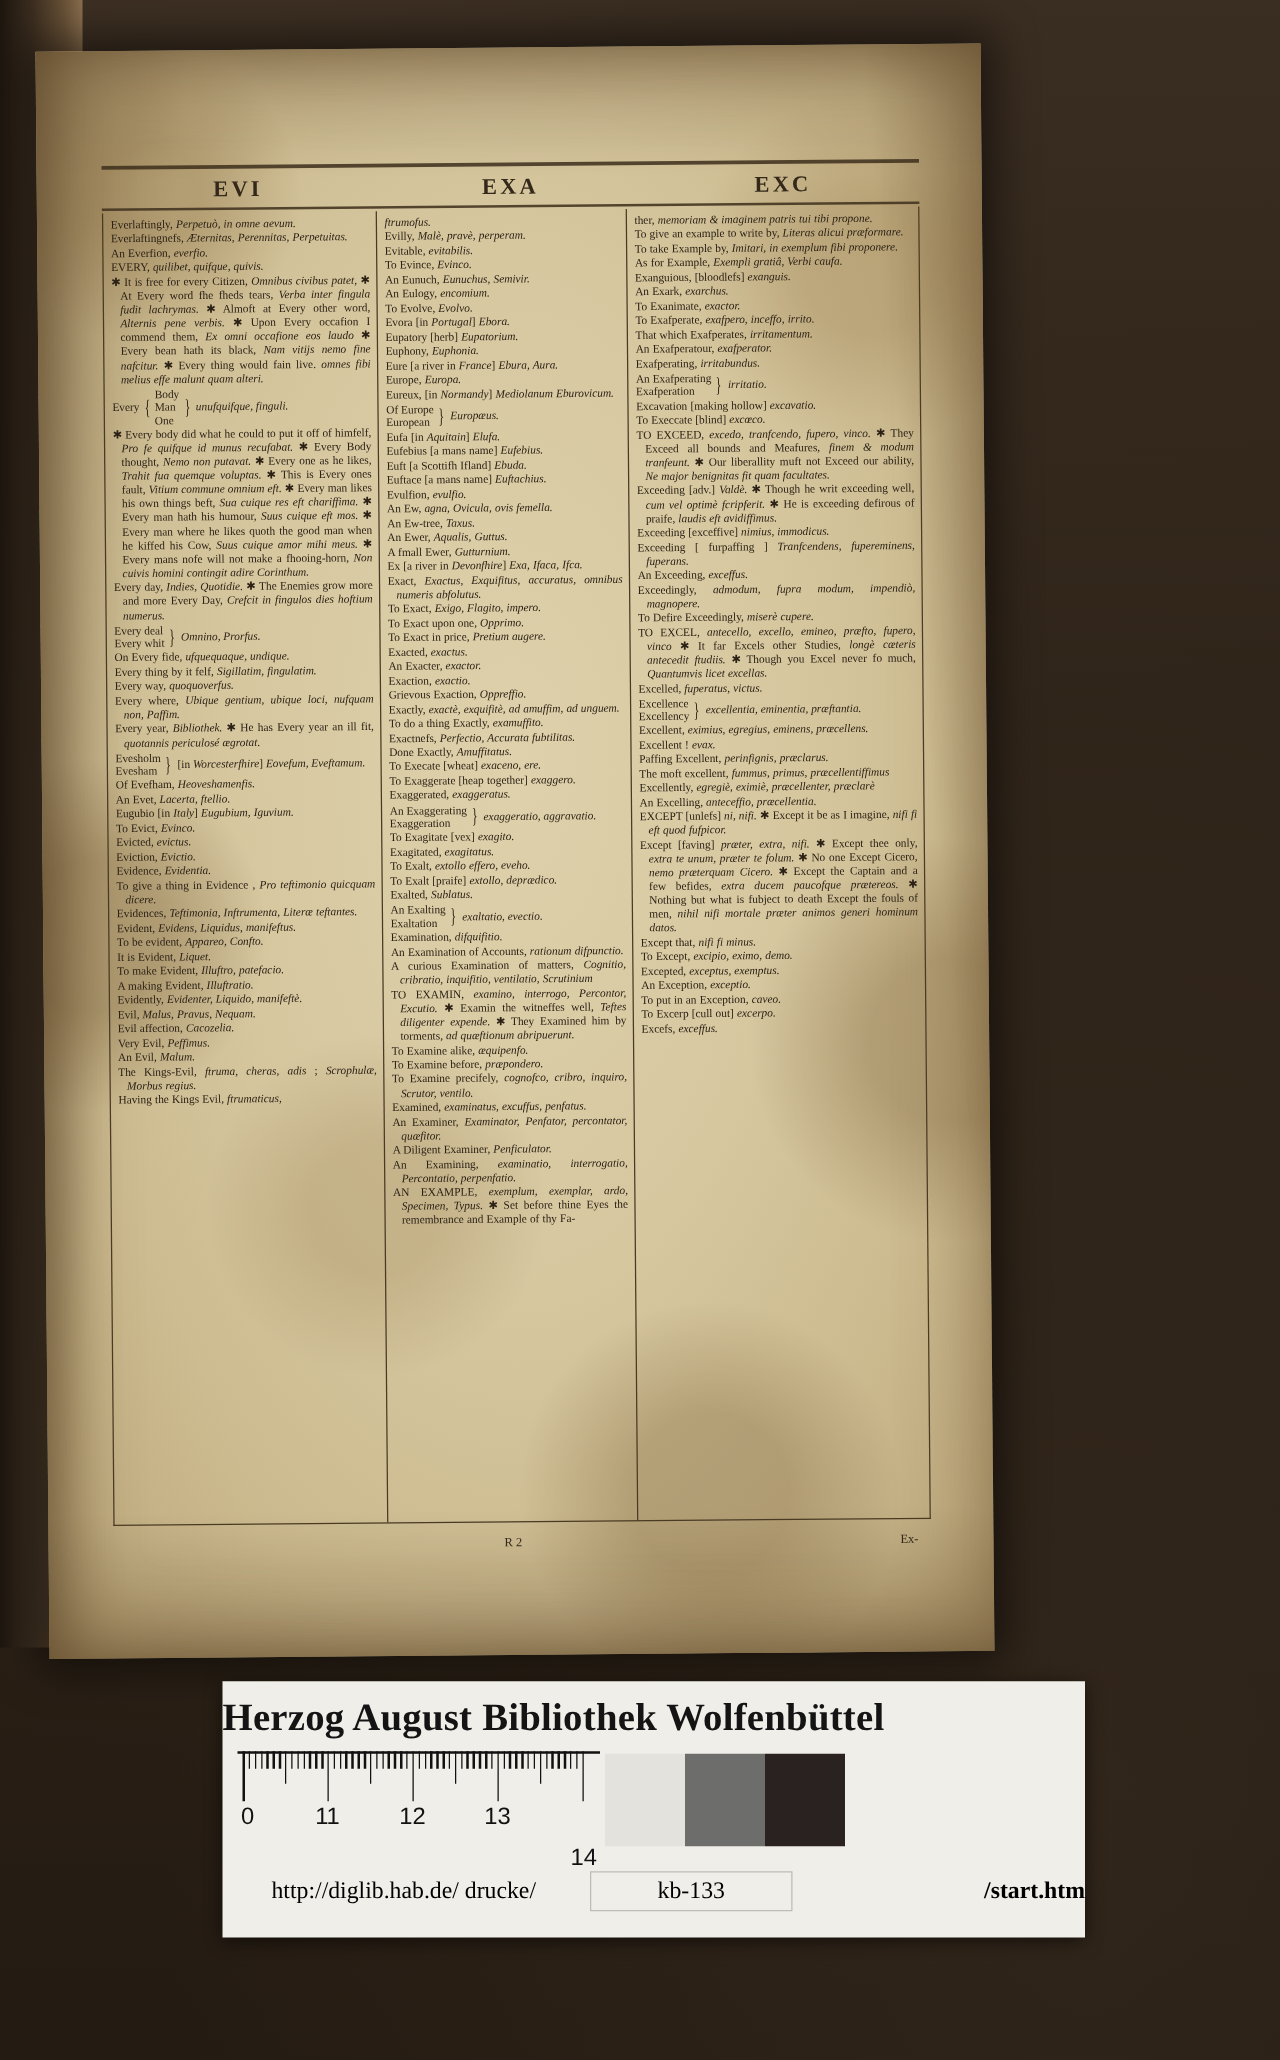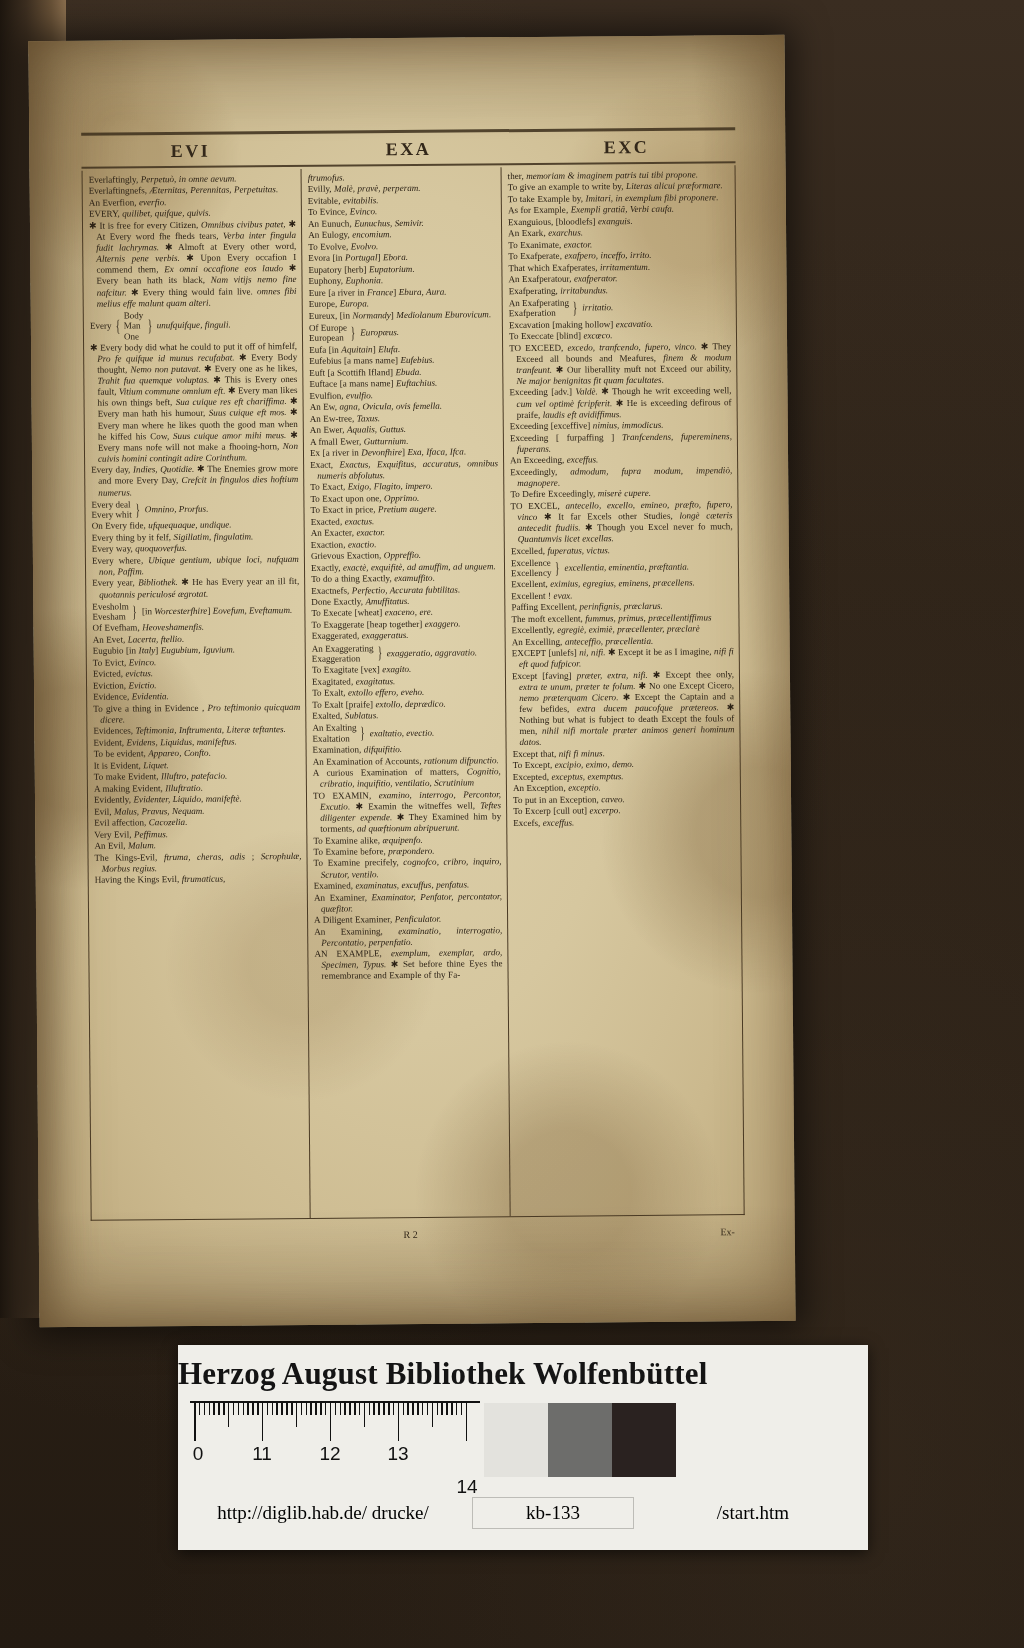--- a/index.html
+++ b/index.html
@@ -184,21 +184,21 @@
   #patches .p{width:64px;height:74px;}
   #target .botrow{
     display:flex;align-items:center;height:40px;
     font-family:"Liberation Serif", serif;font-size:19px;color:#000000;
   }
   #target .botrow .url{width:290px;text-align:center;}
   #target .botrow .code{
     width:160px;text-align:center;background:#efeee9;
     border:1px solid #bdbcb7;margin:0 4px;padding:4px 0;
   }
-  #target .botrow .start{flex:1;text-align:center;}
+  #target .botrow .start{flex:1;text-align:right;font-weight:bold;}
 </style>
 </head>
 <body>
 
 <div id="backdrop"></div>
 <div id="gutter"></div>
 
 <div id="leaf">
   <div class="grain"></div>
 

